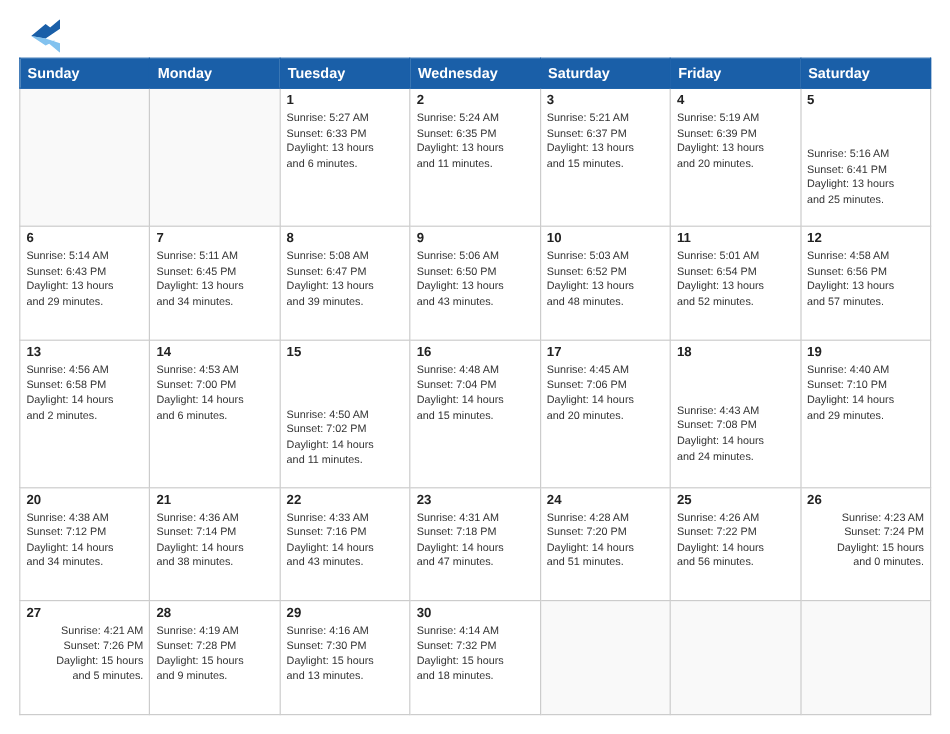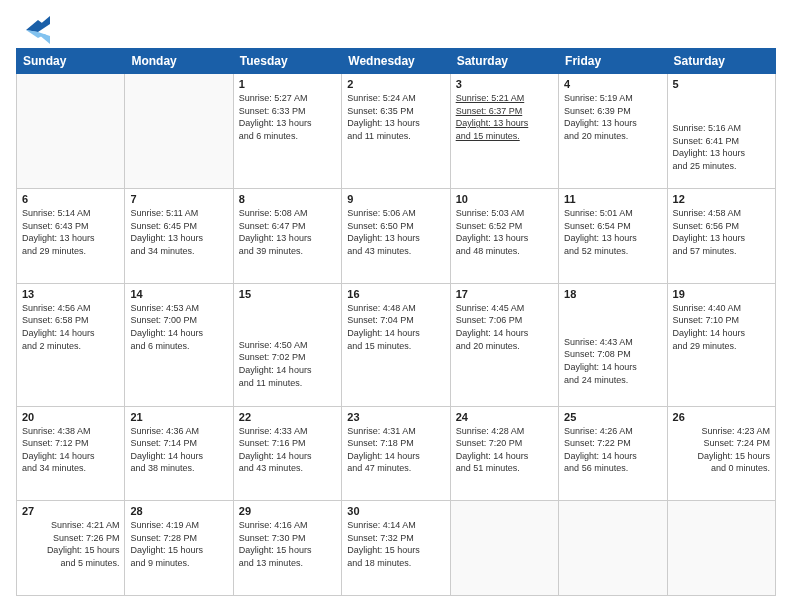--- a/index.html
+++ b/index.html
@@ -133,21 +133,21 @@
           </td>
           <td>
             <span class="day-num">2</span>
             <div class="day-info" style="white-space: pre-line;">Sunrise: 5:24 AM
 Sunset: 6:35 PM
 Daylight: 13 hours
 and 11 minutes.</div>
           </td>
           <td>
             <span class="day-num">3</span>
-            <div class="day-info" style="white-space: pre-line; text-decoration: underline;">Sunrise: 5:21 AM
+            <div class="day-info" style="white-space: pre-line;">Sunrise: 5:21 AM
 Sunset: 6:37 PM
 Daylight: 13 hours
 and 15 minutes.</div>
           </td>
           <td>
             <span class="day-num">4</span>
             <div class="day-info" style="white-space: pre-line;">Sunrise: 5:19 AM
 Sunset: 6:39 PM
 Daylight: 13 hours
 and 20 minutes.</div>

